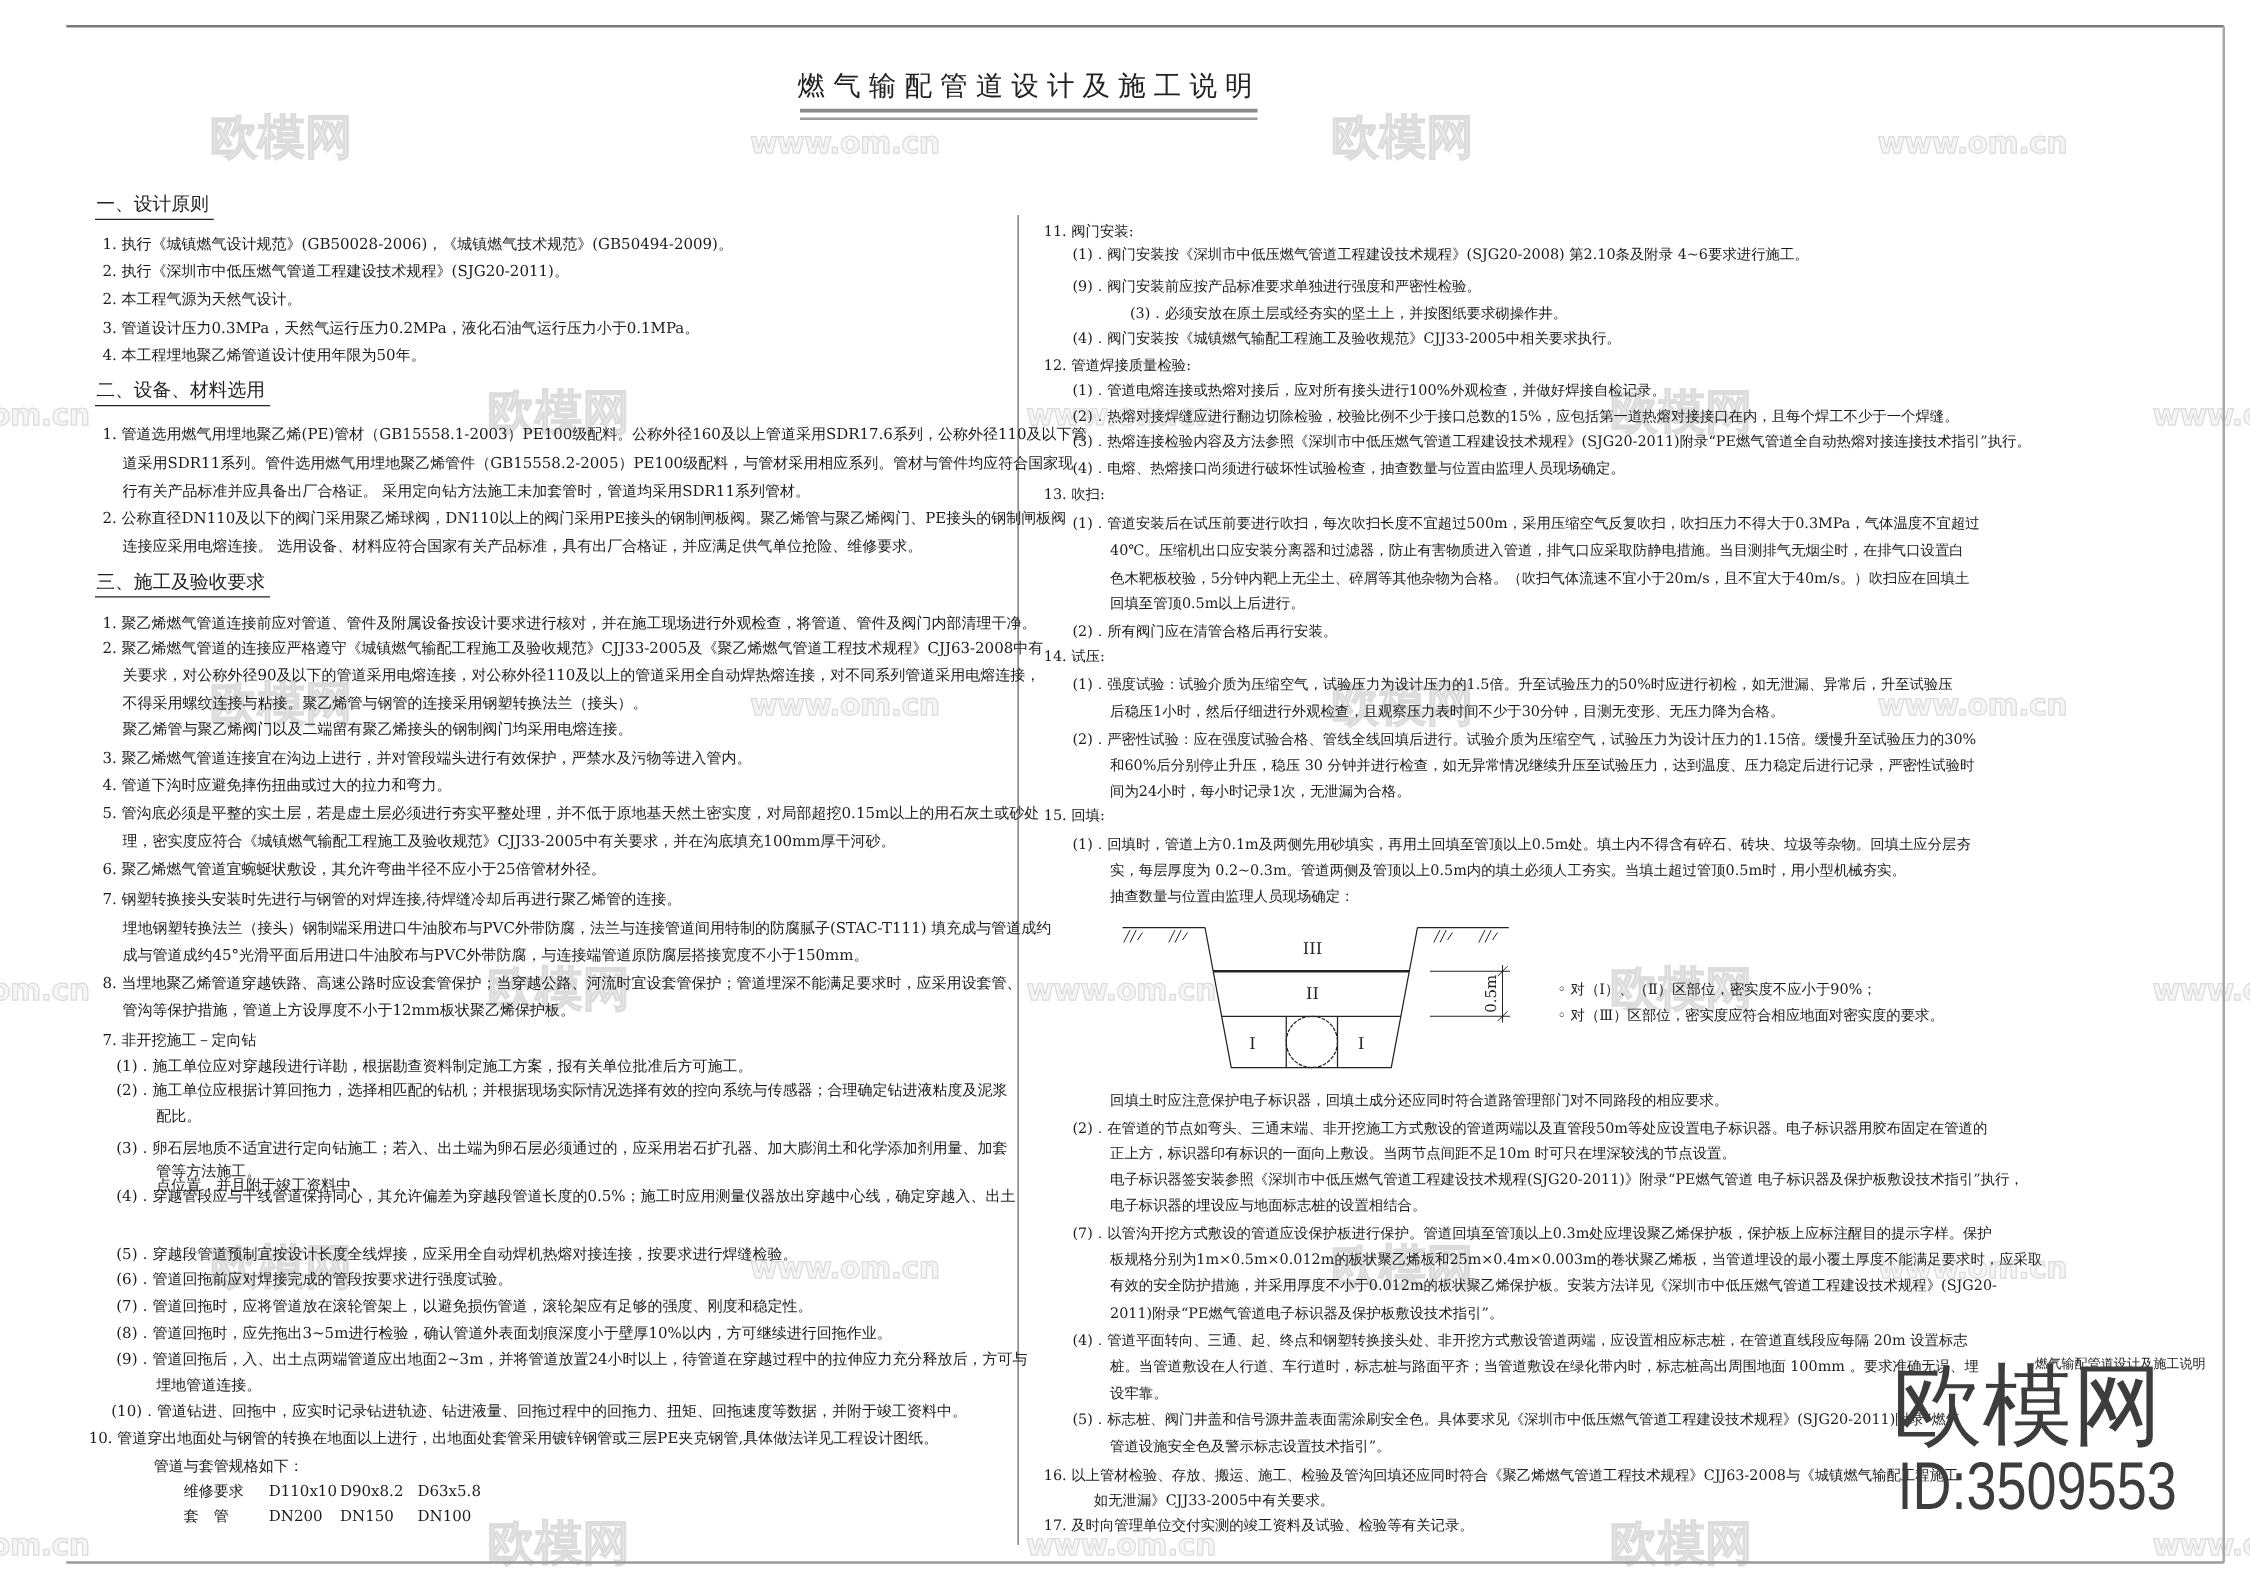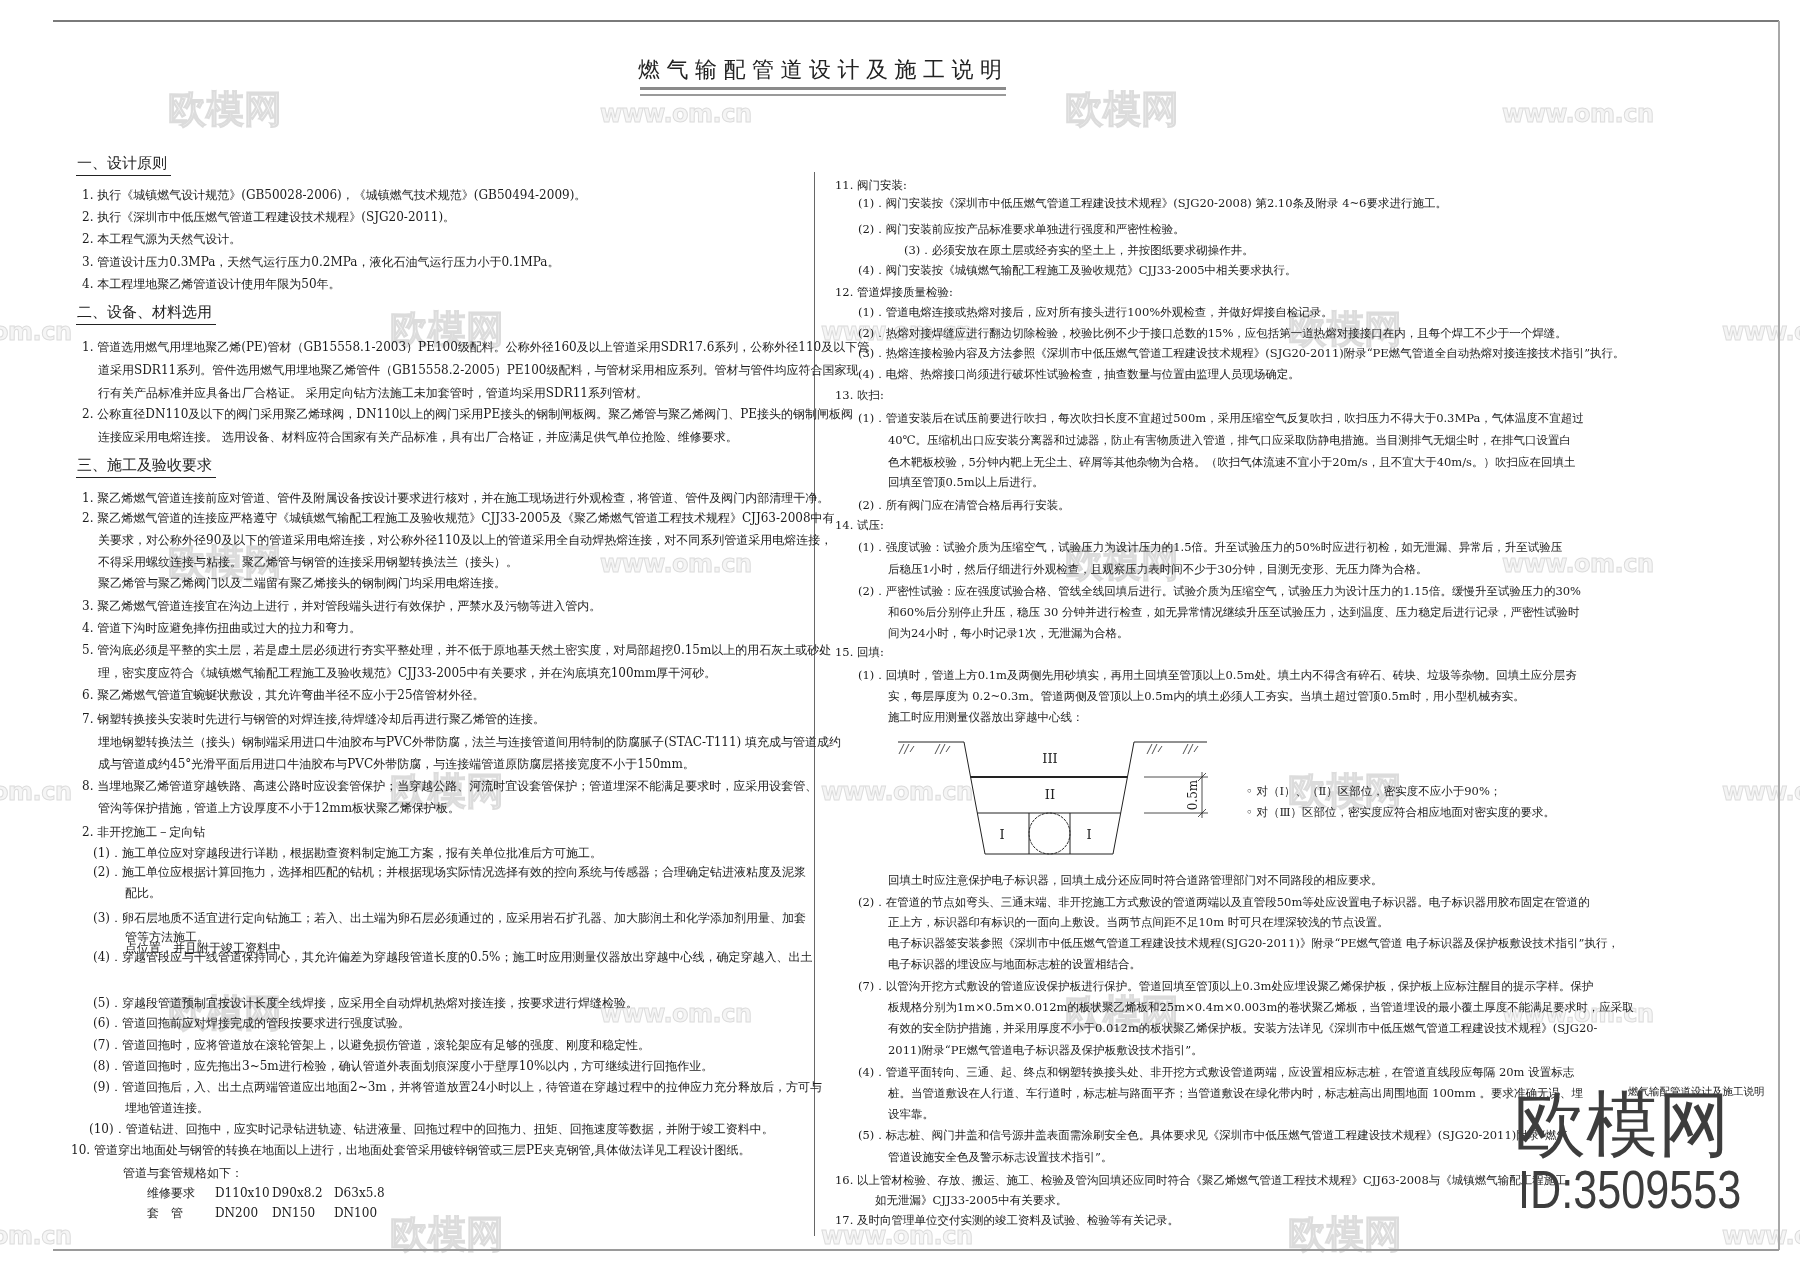--- a/index.html
+++ b/index.html
@@ -115,21 +115,21 @@
     <div class="L" style="left:82px;top:621px">4. 管道下沟时应避免摔伤扭曲或过大的拉力和弯力。</div>
     <div class="L" style="left:82px;top:643px">5. 管沟底必须是平整的实土层，若是虚土层必须进行夯实平整处理，并不低于原地基天然土密实度，对局部超挖0.15m以上的用石灰土或砂处</div>
     <div class="L" style="left:98px;top:666px">理，密实度应符合《城镇燃气输配工程施工及验收规范》CJJ33-2005中有关要求，并在沟底填充100mm厚干河砂。</div>
     <div class="L" style="left:82px;top:688px">6. 聚乙烯燃气管道宜蜿蜒状敷设，其允许弯曲半径不应小于25倍管材外径。</div>
     <div class="L" style="left:82px;top:712px">7. 钢塑转换接头安装时先进行与钢管的对焊连接,待焊缝冷却后再进行聚乙烯管的连接。</div>
     <div class="L" style="left:98px;top:735px">埋地钢塑转换法兰（接头）钢制端采用进口牛油胶布与PVC外带防腐，法兰与连接管道间用特制的防腐腻子(STAC-T111) 填充成与管道成约</div>
     <div class="L" style="left:98px;top:757px">成与管道成约45°光滑平面后用进口牛油胶布与PVC外带防腐，与连接端管道原防腐层搭接宽度不小于150mm。</div>
     <div class="L" style="left:82px;top:779px">8. 当埋地聚乙烯管道穿越铁路、高速公路时应设套管保护；当穿越公路、河流时宜设套管保护；管道埋深不能满足要求时，应采用设套管、</div>
     <div class="L" style="left:98px;top:801px">管沟等保护措施，管道上方设厚度不小于12mm板状聚乙烯保护板。</div>
 
-    <div class="L" style="left:82px;top:825px">2. 非开挖施工－定向钻</div>
+    <div class="L" style="left:82px;top:825px">7. 非开挖施工－定向钻</div>
     <div class="L" style="left:93px;top:846px">(1)．施工单位应对穿越段进行详勘，根据勘查资料制定施工方案，报有关单位批准后方可施工。</div>
     <div class="L" style="left:93px;top:865px">(2)．施工单位应根据计算回拖力，选择相匹配的钻机；并根据现场实际情况选择有效的控向系统与传感器；合理确定钻进液粘度及泥浆</div>
     <div class="L" style="left:125px;top:886px">配比。</div>
     <div class="L" style="left:93px;top:911px">(3)．卵石层地质不适宜进行定向钻施工；若入、出土端为卵石层必须通过的，应采用岩石扩孔器、加大膨润土和化学添加剂用量、加套</div>
     <div class="L" style="left:125px;top:930px">管等方法施工。</div>
     <div class="L" style="left:93px;top:950px">(4)．穿越管段应与干线管道保持同心，其允许偏差为穿越段管道长度的0.5%；施工时应用测量仪器放出穿越中心线，确定穿越入、出土</div>
     <div class="L" style="left:125px;top:941px">点位置，并且附于竣工资料中。</div>
     <div class="L" style="left:93px;top:996px">(5)．穿越段管道预制宜按设计长度全线焊接，应采用全自动焊机热熔对接连接，按要求进行焊缝检验。</div>
     <div class="L" style="left:93px;top:1016px">(6)．管道回拖前应对焊接完成的管段按要求进行强度试验。</div>
     <div class="L" style="left:93px;top:1038px">(7)．管道回拖时，应将管道放在滚轮管架上，以避免损伤管道，滚轮架应有足够的强度、刚度和稳定性。</div>
@@ -149,21 +149,21 @@
       <div class="spec" style="left:215px;top:1206px">DN200</div>
       <div class="spec" style="left:272px;top:1206px">DN150</div>
       <div class="spec" style="left:334px;top:1206px">DN100</div>
     </div>
   </div>
 
   <div>
 
     <div class="R" style="left:835px;top:178px">11. 阀门安装:</div>
     <div class="R" style="left:858px;top:196px">(1)．阀门安装按《深圳市中低压燃气管道工程建设技术规程》(SJG20-2008) 第2.10条及附录 4~6要求进行施工。</div>
-    <div class="R" style="left:858px;top:222px">(2)．阀门安装前应按产品标准要求单独进行强度和严密性检验。</div>
+    <div class="R" style="left:858px;top:222px">(9)．阀门安装前应按产品标准要求单独进行强度和严密性检验。</div>
     <div class="R" style="left:904px;top:243px">(3)．必须安放在原土层或经夯实的坚土上，并按图纸要求砌操作井。</div>
     <div class="R" style="left:858px;top:263px">(4)．阀门安装按《城镇燃气输配工程施工及验收规范》CJJ33-2005中相关要求执行。</div>
 
     <div class="R" style="left:835px;top:285px">12. 管道焊接质量检验:</div>
     <div class="R" style="left:858px;top:305px">(1)．管道电熔连接或热熔对接后，应对所有接头进行100%外观检查，并做好焊接自检记录。</div>
     <div class="R" style="left:858px;top:326px">(2)．热熔对接焊缝应进行翻边切除检验，校验比例不少于接口总数的15%，应包括第一道热熔对接接口在内，且每个焊工不少于一个焊缝。</div>
     <div class="R" style="left:858px;top:346px">(3)．热熔连接检验内容及方法参照《深圳市中低压燃气管道工程建设技术规程》(SJG20-2011)附录“PE燃气管道全自动热熔对接连接技术指引”执行。</div>
     <div class="R" style="left:858px;top:367px">(4)．电熔、热熔接口尚须进行破坏性试验检查，抽查数量与位置由监理人员现场确定。</div>
 
     <div class="R" style="left:835px;top:388px">13. 吹扫:</div>
@@ -176,21 +176,21 @@
     <div class="R" style="left:835px;top:518px">14. 试压:</div>
     <div class="R" style="left:858px;top:540px">(1)．强度试验：试验介质为压缩空气，试验压力为设计压力的1.5倍。升至试验压力的50%时应进行初检，如无泄漏、异常后，升至试验压</div>
     <div class="R" style="left:888px;top:562px">后稳压1小时，然后仔细进行外观检查，且观察压力表时间不少于30分钟，目测无变形、无压力降为合格。</div>
     <div class="R" style="left:858px;top:584px">(2)．严密性试验：应在强度试验合格、管线全线回填后进行。试验介质为压缩空气，试验压力为设计压力的1.15倍。缓慢升至试验压力的30%</div>
     <div class="R" style="left:888px;top:605px">和60%后分别停止升压，稳压 30 分钟并进行检查，如无异常情况继续升压至试验压力，达到温度、压力稳定后进行记录，严密性试验时</div>
     <div class="R" style="left:888px;top:626px">间为24小时，每小时记录1次，无泄漏为合格。</div>
 
     <div class="R" style="left:835px;top:645px">15. 回填:</div>
     <div class="R" style="left:858px;top:668px">(1)．回填时，管道上方0.1m及两侧先用砂填实，再用土回填至管顶以上0.5m处。填土内不得含有碎石、砖块、垃圾等杂物。回填土应分层夯</div>
     <div class="R" style="left:888px;top:689px">实，每层厚度为 0.2~0.3m。管道两侧及管顶以上0.5m内的填土必须人工夯实。当填土超过管顶0.5m时，用小型机械夯实。</div>
-    <div class="R" style="left:888px;top:710px">施工时应用测量仪器放出穿越中心线：</div>
+    <div class="R" style="left:888px;top:710px">抽查数量与位置由监理人员现场确定：</div>
 
     <svg class="diagram" viewBox="0 0 330 130">
       <g stroke="#222" fill="none">
         <line x1="8" y1="7" x2="74" y2="7" stroke-width="1"></line>
         <line x1="14" y1="9" x2="9" y2="19" stroke-width="0.8"></line>
         <line x1="19" y1="9" x2="14" y2="19" stroke-width="0.8"></line>
         <line x1="24" y1="11" x2="20" y2="17" stroke-width="0.8"></line>
         <line x1="50" y1="9" x2="45" y2="19" stroke-width="0.8"></line>
         <line x1="55" y1="9" x2="50" y2="19" stroke-width="0.8"></line>
         <line x1="60" y1="11" x2="56" y2="17" stroke-width="0.8"></line>

